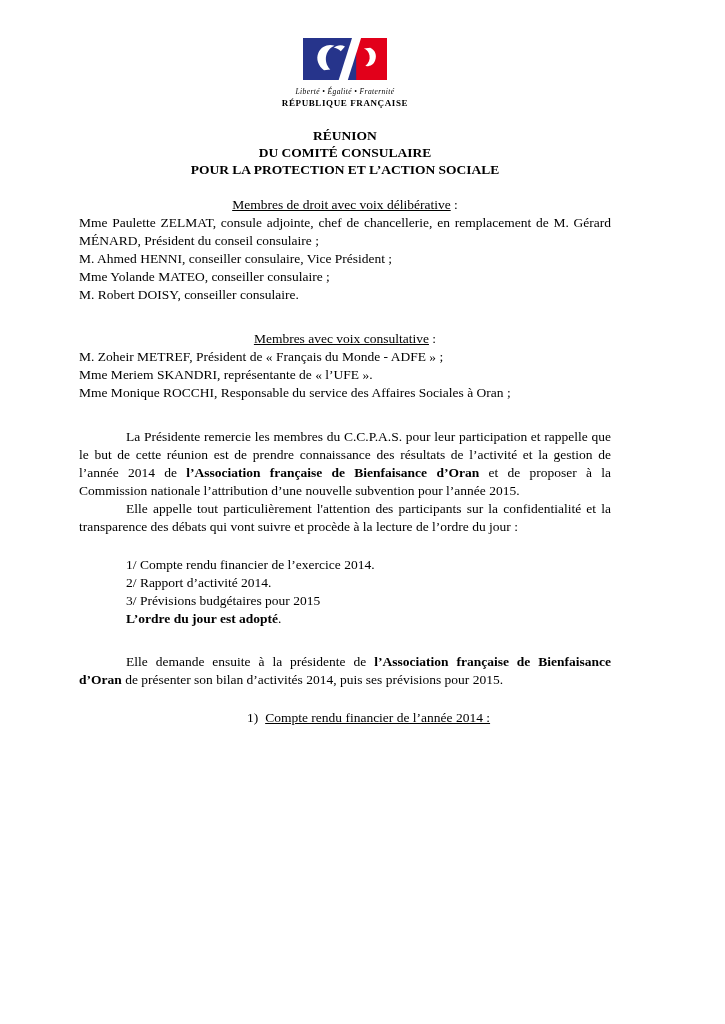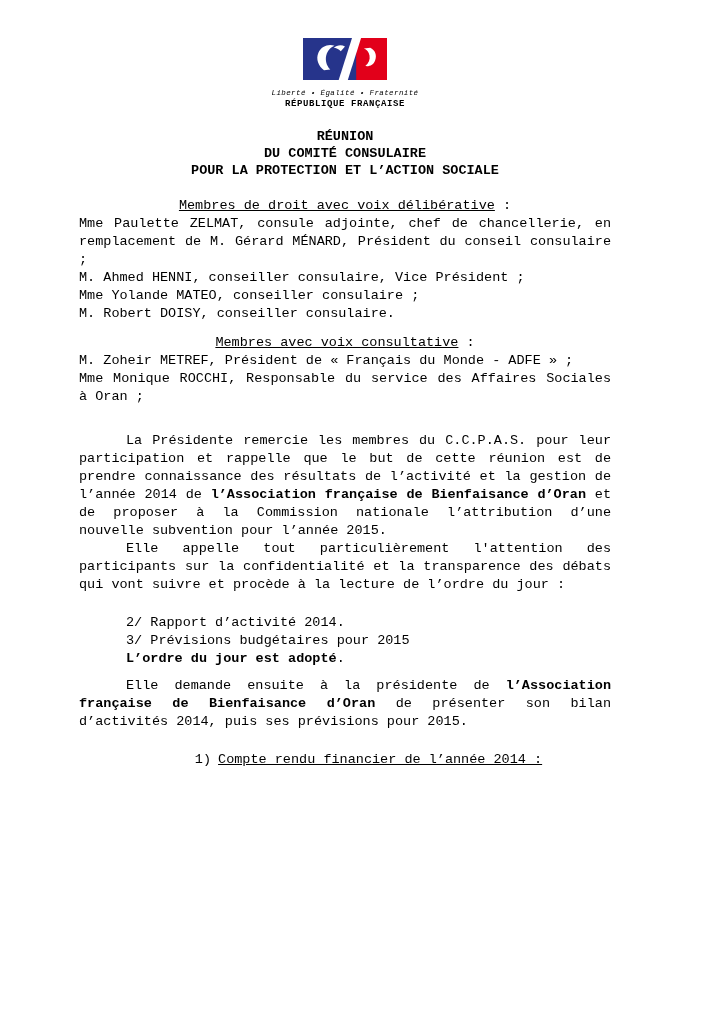--- a/index.html
+++ b/index.html
@@ -3,21 +3,21 @@
 <meta charset="utf-8">
 <style>
   * { box-sizing: border-box; }
   html, body { margin: 0; padding: 0; background: #ffffff; }
   .page {
     width: 725px;
     height: 1024px;
     margin: 0 auto;
     background: #ffffff;
     color: #000000;
-    font-family: Liberation Mono, monospace;
+    font-family: Liberation Serif, serif;
     font-size: 13.5px;
     line-height: 18px;
     padding: 38px 114px 0 79px;
     position: relative;
     overflow: hidden;
   }
 
   
   .doc-header { text-align: center; }
   .logo-wrap { display: inline-block; }
@@ -44,33 +44,33 @@
     line-height: 17px;
   }
   .title-line { display: block; }
 
   
   p { margin: 0; text-align: justify; }
   .para-intro { margin-top: 48px; text-indent: 38px; }
   .indent { text-indent: 47px; }
 
   .member-block-1 { margin-top: 18px; }
-  .member-block-2 { margin-top: 11px; }
+  .member-block-2 { margin-top: 26px; }
   .member-heading { text-align: center; }
   .underline { text-decoration: underline; }
   .member-item { text-align: justify; }
 
   .para-presidente { margin-top: 26px; }
   .para-confidentialite { }
 
   .agenda { margin: 20px 0 0 47px; }
   .agenda-item { text-align: left; }
   .bold { font-weight: bold; }
 
-  .para-demande { margin-top: 9px; }
+  .para-demande { margin-top: 25px; }
 
   .section-heading { margin: 20px 0 0 47px; text-align: center; }
   .section-number { margin-right: 7px; }
 
   .para-total { margin-top: 16px; }
 </style>
 </head>
 <body>
 
 <div class="page">
@@ -101,28 +101,30 @@
     <p class="member-heading"><span class="underline">Membres de droit avec voix délibérative</span><span> :</span></p>
     <p class="member-item">Mme Paulette ZELMAT, consule adjointe, chef de chancellerie, en remplacement de M. Gérard MÉNARD, Président du conseil consulaire ;</p>
     <p class="member-item">M. Ahmed HENNI, conseiller consulaire, Vice Président ;</p>
     <p class="member-item">Mme Yolande MATEO, conseiller consulaire ;</p>
     <p class="member-item">M. Robert DOISY, conseiller consulaire.</p>
   </div>
 
   <div class="member-block-2">
     <p class="member-heading"><span class="underline">Membres avec voix consultative</span><span> :</span></p>
     <p class="member-item">M. Zoheir METREF, Président de « Français du Monde -  ADFE » ;</p>
+    <p class="member-item">Mme Meriem SKANDRI, représentante de « l’UFE ».</p>
     <p class="member-item">Mme Monique ROCCHI, Responsable du service des Affaires Sociales à Oran ;</p>
   </div>
 
   <p class="para-presidente indent"><span>La Présidente remercie les membres du C.C.P.A.S. pour leur participation et rappelle que le but de cette réunion est de prendre connaissance des résultats de l’activité et la gestion de l’année 2014 de </span><span class="bold">l’Association française de Bienfaisance d’Oran</span><span> et de proposer à la Commission nationale l’attribution d’une nouvelle subvention pour l’année 2015.</span></p>
 
   <p class="para-confidentialite indent">Elle appelle tout particulièrement l'attention des participants sur la confidentialité et la transparence des débats qui vont suivre et procède à la lecture de l’ordre du jour :</p>
 
   <div class="agenda">
+    <p class="agenda-item">1/ Compte rendu financier de l’exercice 2014.</p>
     <p class="agenda-item">2/ Rapport d’activité 2014.</p>
     <p class="agenda-item">3/ Prévisions budgétaires pour 2015</p>
     <p class="agenda-item"><span class="bold">L’ordre du jour est adopté</span><span>.</span></p>
   </div>
 
   <p class="para-demande indent"><span>Elle demande ensuite à la présidente de </span><span class="bold">l’Association française de Bienfaisance d’Oran</span><span> de présenter son bilan d’activités 2014, puis ses prévisions pour 2015.</span></p>
 
   <p class="section-heading"><span class="section-number">1)</span><span class="underline">Compte rendu financier de l’année 2014 :</span></p>
 
 

